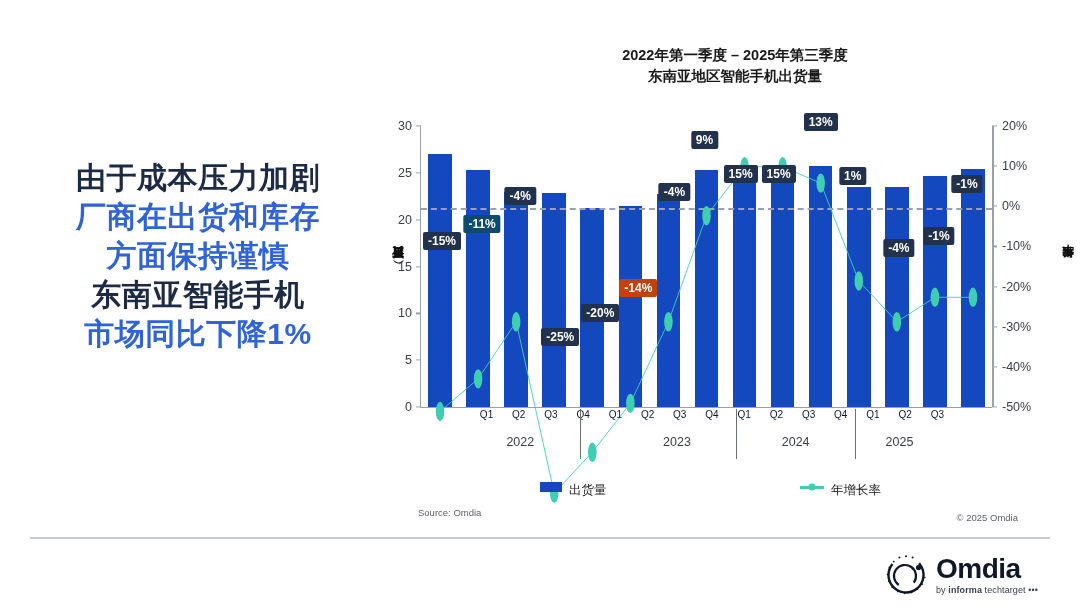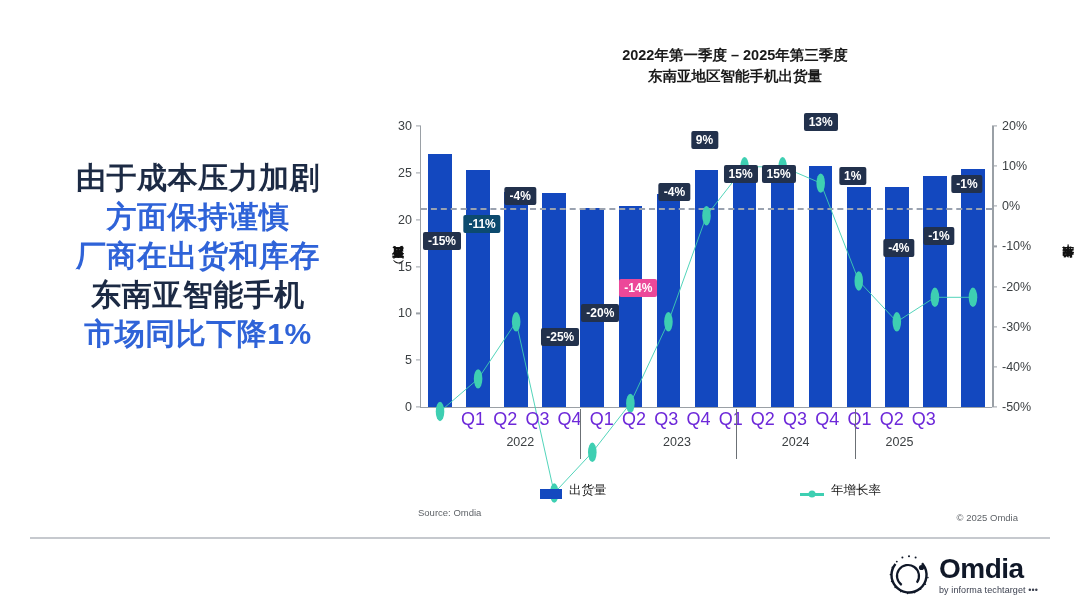--- a/index.html
+++ b/index.html
@@ -86,57 +86,57 @@
   .dlabel{
     position:absolute;transform:translate(-50%,-50%);
     background:#22314c;color:#fff;
     font-size:12px;font-weight:700;
     padding:2px 5px;border-radius:2px;white-space:nowrap;
   }
 
   
   .xaxis{position:absolute;left:40px;right:48px;top:100%;height:58px;}
   .xq{position:absolute;top:2px;left:0;right:0;display:flex;}
-  .xq span{flex:1;text-align:left;font-size:18px;color:#6d28d9;}
+  .xq span{flex:1;text-align:right;font-size:10px;color:#0f172a;}
   .xy{position:absolute;top:28px;left:0;right:0;display:flex;}
   .xy div{text-align:center;font-size:12.5px;color:#3c4043;position:relative;}
   .xsep{position:absolute;top:0;width:1px;height:50px;background:#6b7075;}
 
   
   .legend{position:absolute;left:380px;top:482px;width:660px;height:22px;}
-  .lg{position:absolute;display:flex;align-items:flex-end;gap:7px;font-size:12.5px;color:#1a1a1a;}
+  .lg{position:absolute;display:flex;align-items:flex-start;gap:7px;font-size:12.5px;color:#1a1a1a;}
   .lg-bars{left:160px;}
   .lg-line{left:420px;}
   .sw-bar{width:22px;height:10px;background:#1348bf;display:inline-block;}
   .sw-line{width:24px;height:10px;position:relative;display:inline-block;}
   .sw-line::before{content:"";position:absolute;left:0;right:0;top:4px;height:2.6px;background:#3ecfb2;}
   .sw-line::after{content:"";position:absolute;left:50%;top:50%;width:7px;height:7px;border-radius:50%;
     background:#3ecfb2;transform:translate(-50%,-50%);}
 
   
   .source{position:absolute;left:418px;top:507px;font-size:9.5px;color:#5f6368;}
   .copyright{position:absolute;right:62px;top:512px;font-size:9.5px;color:#5f6368;}
 
   
   .divider{position:absolute;left:30px;right:30px;top:537px;height:1.5px;background:#c6c9ce;}
   .logo{position:absolute;right:42px;top:552px;display:flex;align-items:center;gap:6px;}
   .logo-text{display:flex;flex-direction:column;line-height:1;}
   .logo-word{font-size:28px;font-weight:700;color:#101828;letter-spacing:-.5px;}
   .logo-sub{font-size:9px;color:#3c4150;margin-top:3px;letter-spacing:.1px;}
-  .logo-sub b{font-weight:400;}
+  .logo-sub b{font-weight:700;}
 </style>
 </head>
 <body>
 
 <div class="slide">
 
   <div class="headline" id="headline">
       <div class="hl-dark">由于成本压力加剧</div>
+      <div class="hl-blue">厂商在出货和库存</div>
       <div class="hl-blue">方面保持谨慎</div>
-      <div class="hl-blue">厂商在出货和库存</div>
       <div class="hl-dark">东南亚智能手机</div>
       <div class="hl-blue">市场同比下降1%</div>
     </div>
 
   <div class="chart-title">
     <div>2022年第一季度 – 2025年第三季度</div>
     <div>东南亚地区智能手机出货量</div>
   </div>
 
   <div class="chart">
@@ -230,21 +230,21 @@
           <ellipse cx="83.33333333333334" cy="34.285714285714285" rx="0.75" ry="1.7" fill="#3ecfb2"></ellipse>
           <ellipse cx="90" cy="30.000000000000004" rx="0.75" ry="1.7" fill="#3ecfb2"></ellipse>
           <ellipse cx="96.66666666666667" cy="30.000000000000004" rx="0.75" ry="1.7" fill="#3ecfb2"></ellipse>
         </svg>
       <div class="plot-inner" id="dlabels">
           <div class="dlabel" style="left: calc(3.33333% + 2px); top: calc(50% - 26px); background: rgb(34, 49, 76);">-15%</div>
           <div class="dlabel" style="left: calc(10% + 4px); top: calc(44.2857% - 26px); background: #0c4a6e;">-11%</div>
           <div class="dlabel" style="left: calc(16.6667% + 4px); top: calc(34.2857% - 26px); background: rgb(34, 49, 76);">-4%</div>
           <div class="dlabel" style="left: calc(23.3333% + 6px); top: calc(64.2857% + 30px); background: rgb(34, 49, 76);">-25%</div>
           <div class="dlabel" style="left: calc(30% + 8px); top: calc(57.1429% + 26px); background: rgb(34, 49, 76);">-20%</div>
-          <div class="dlabel" style="left: calc(36.6667% + 8px); top: calc(48.5714% + 26px); background: #ec4899;">-14%</div>
+          <div class="dlabel" style="left: calc(36.6667% + 8px); top: calc(48.5714% + 26px); background: #c2410c;">-14%</div>
           <div class="dlabel" style="left: calc(43.3333% + 6px); top: calc(34.2857% - 30px); background: rgb(34, 49, 76);">-4%</div>
           <div class="dlabel" style="left: calc(50% - 2px); top: calc(15.7143% - 30px); background: rgb(34, 49, 76);">9%</div>
           <div class="dlabel" style="left: calc(56.6667% - 4px); top: calc(7.14286% + 28px); background: rgb(34, 49, 76);">15%</div>
           <div class="dlabel" style="left: calc(63.3333% - 4px); top: calc(7.14286% + 28px); background: rgb(34, 49, 76);">15%</div>
           <div class="dlabel" style="left: calc(70% + 0px); top: calc(10% - 32px); background: rgb(34, 49, 76);">13%</div>
           <div class="dlabel" style="left: calc(76.6667% - 6px); top: calc(27.1429% - 26px); background: rgb(34, 49, 76);">1%</div>
           <div class="dlabel" style="left: calc(83.3333% + 2px); top: calc(34.2857% + 26px); background: rgb(34, 49, 76);">-4%</div>
           <div class="dlabel" style="left: calc(90% + 4px); top: calc(30% + 26px); background: rgb(34, 49, 76);">-1%</div>
           <div class="dlabel" style="left: calc(96.6667% - 6px); top: calc(30% - 26px); background: rgb(34, 49, 76);">-1%</div>
         </div>

